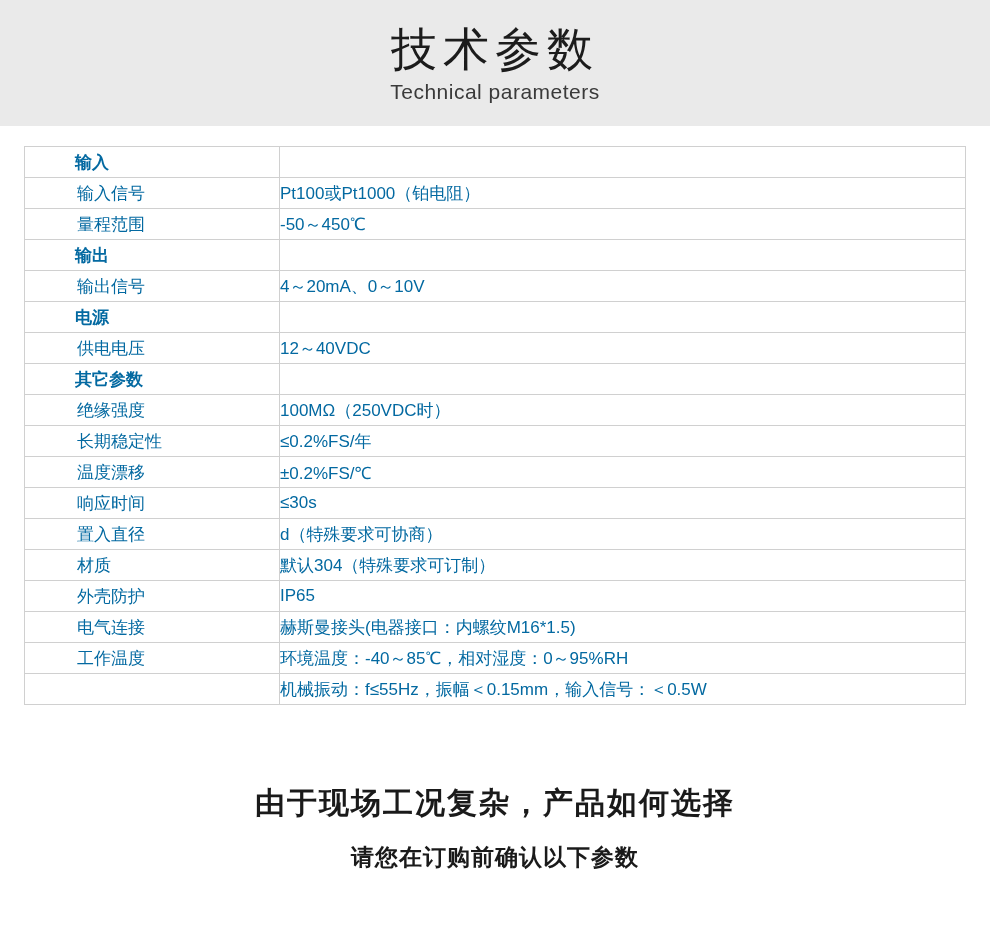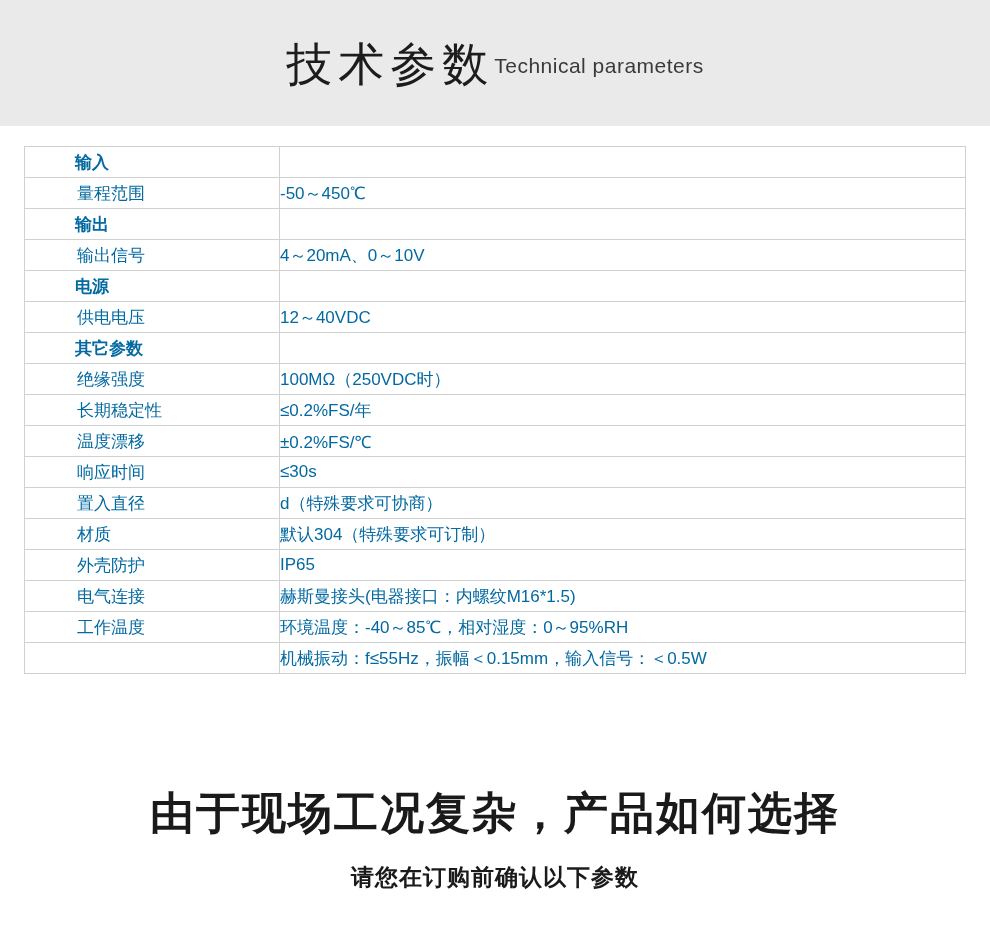--- a/index.html
+++ b/index.html
@@ -27,21 +27,21 @@
     left: 0;
     top: 0;
     width: 990px;
     height: 126px;
     background: #eaeaea;
   }
   .header-inner {
     width: 100%;
     height: 100%;
     display: flex;
-    flex-direction: row;
+    flex-direction: column;
     align-items: center;
     justify-content: center;
   }
   .header-title-cn {
     font-size: 46px;
     font-weight: 400;
     letter-spacing: 6px;
     color: #1c1c1c;
     line-height: 1.1;
     margin-top: 2px;
@@ -99,21 +99,21 @@
 
   
   .bottom {
     position: absolute;
     left: 0;
     top: 782px;
     width: 990px;
     text-align: center;
   }
   .bottom-title {
-    font-size: 44px;
+    font-size: 30px;
     font-weight: bold;
     color: #1a1a1a;
     letter-spacing: 2px;
     line-height: 1.4;
   }
   .bottom-sub {
     margin-top: 18px;
     font-size: 23px;
     font-weight: bold;
     color: #1a1a1a;
@@ -133,20 +133,24 @@
   </div>
 
   <div class="spec-wrap">
     <table class="spec">
       <tbody id="spec-body">
           <tr>
             <td class="label bold">输入</td>
             <td class="value empty"></td>
           </tr>
           <tr>
+            <td class="label plain">输入信号</td>
+            <td class="value">Pt100或Pt1000（铂电阻）</td>
+          </tr>
+          <tr>
             <td class="label plain">量程范围</td>
             <td class="value">-50～450℃</td>
           </tr>
           <tr>
             <td class="label bold">输出</td>
             <td class="value empty"></td>
           </tr>
           <tr>
             <td class="label plain">输出信号</td>
             <td class="value">4～20mA、0～10V</td>

